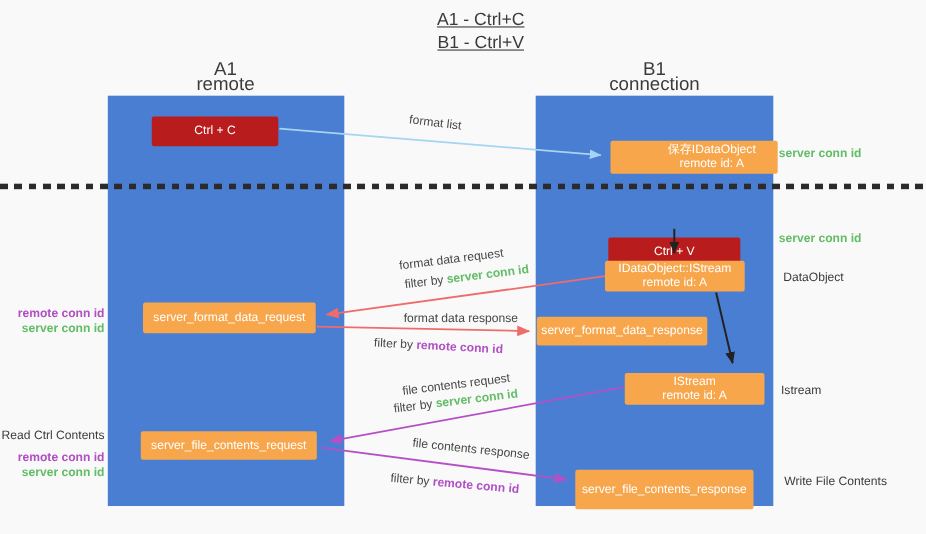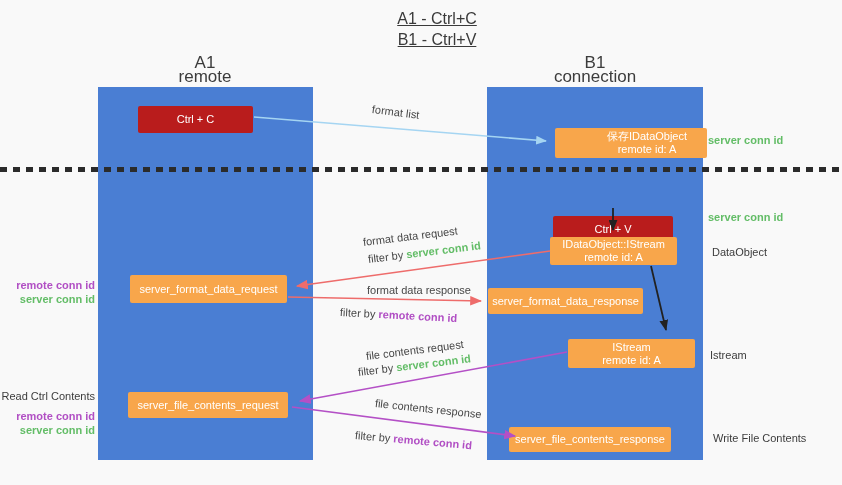--- a/index.html
+++ b/index.html
@@ -29,21 +29,21 @@
   .box.orange{background:#f8a64b;}
 
   .b-ctrlc{left:138px; top:106px; width:115px; height:27px;}
   .b-saveobj{left:555px; top:128px; width:120px; height:30px;padding-left:32px;}
   .b-ctrlv{left:553px; top:180px; width:120px; height:27px;margin-top:36px;}
   .b-getdata{left:550px; top:237px; width:127px; height:28px;}
   .b-fmtreq{left:130px; top:275px; width:157px; height:28px;}
   .b-fmtresp{left:488px; top:288px; width:155px; height:26px;}
   .b-istream{left:568px; top:339px; width:127px; height:29px;}
   .b-filereq{left:128px; top:392px; width:160px; height:26px;}
-  .b-fileresp{left:509px; top:427px; width:162px; height:25px;}
+  .b-fileresp{left:523px; top:427px; width:162px; height:36px;}
 
   .side{position:absolute; font-size:11px; line-height:13px; white-space:nowrap; z-index:4;}
   .green-t{color:#63bd67; font-weight:bold;}
   .purple-t{color:#b14fc4; font-weight:bold;}
   .dark-t{color:#3c3c3c;}
 
   .left-stack{position:absolute; left:0; width:95px; text-align:right; font-size:11px;
               line-height:13.5px; z-index:4;}
 
   .ann{position:absolute; font-size:11px; line-height:13px; color:#474747;

